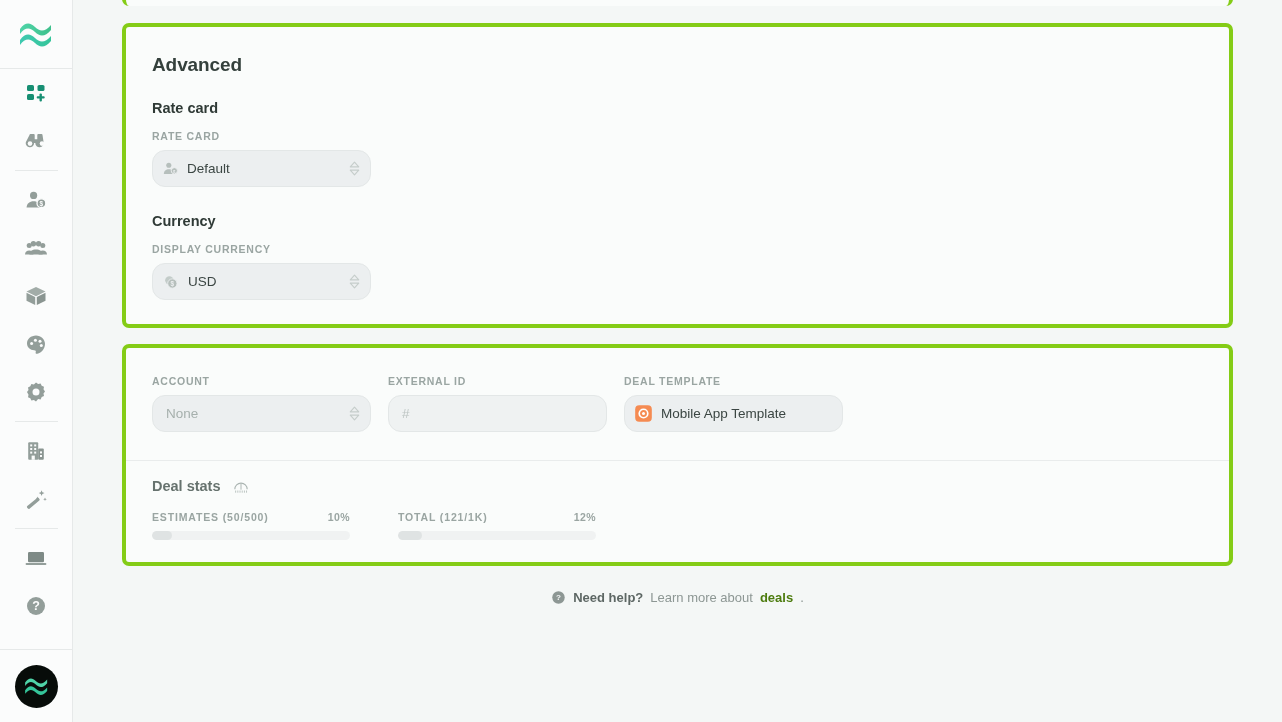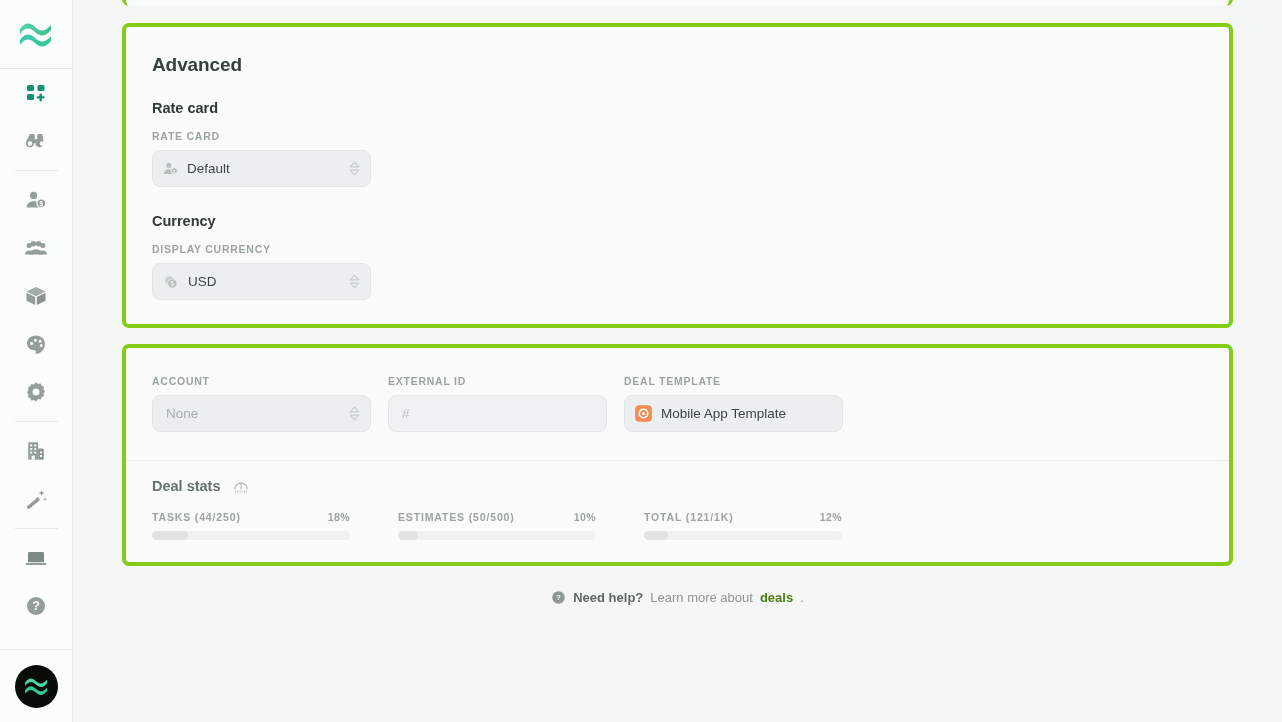--- a/index.html
+++ b/index.html
@@ -80,21 +80,21 @@
     letter-spacing: 0.75px; text-transform: uppercase;
     margin-bottom: 8px;
   }
   .row { display: flex; gap: 17px; }
   .fld { width: 219px; }
 
   .control {
     height: 37px; width: 219px;
     background: #eceff0;
     border: 1px solid #e3e7e7;
-    border-radius: 8px;
+    border-radius: 13px;
     display: flex; align-items: center;
     padding: 0 9px;
     gap: 8px;
     cursor: pointer;
     position: relative;
   }
   .control .val {
     font-size: 13.5px; color: #3b4643;
     flex: 1 1 auto; white-space: nowrap; overflow: hidden;
   }
@@ -377,29 +377,20 @@
               <rect x="4" y="17.2" width="1.3" height="3" fill="#b9c2bf"></rect>
               <rect x="7" y="17.2" width="1.3" height="3" fill="#b9c2bf"></rect>
               <rect x="10" y="17.2" width="1.3" height="3" fill="#b9c2bf"></rect>
               <rect x="13" y="17.2" width="1.3" height="3" fill="#b9c2bf"></rect>
               <rect x="16" y="17.2" width="1.3" height="3" fill="#b9c2bf"></rect>
               <rect x="19" y="17.2" width="1.3" height="3" fill="#b9c2bf"></rect>
             </svg>
           </div>
 
           <div class="bars">
-            <div class="bar-col">
-              <div class="bar-top">
-                <span class="bar-name">TASKS (44/250)</span>
-                <span class="bar-pct">18%</span>
-              </div>
-              <div class="track">
-                <div class="fill" style="width: 18%;"></div>
-              </div>
-            </div>
 
             <div class="bar-col">
               <div class="bar-top">
                 <span class="bar-name">ESTIMATES (50/500)</span>
                 <span class="bar-pct">10%</span>
               </div>
               <div class="track">
                 <div class="fill" style="width: 10%;"></div>
               </div>
             </div>

